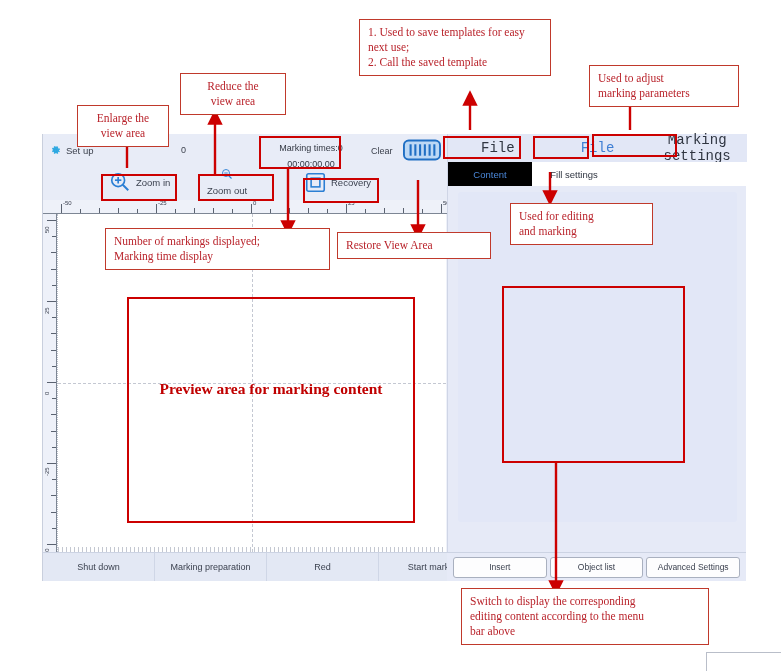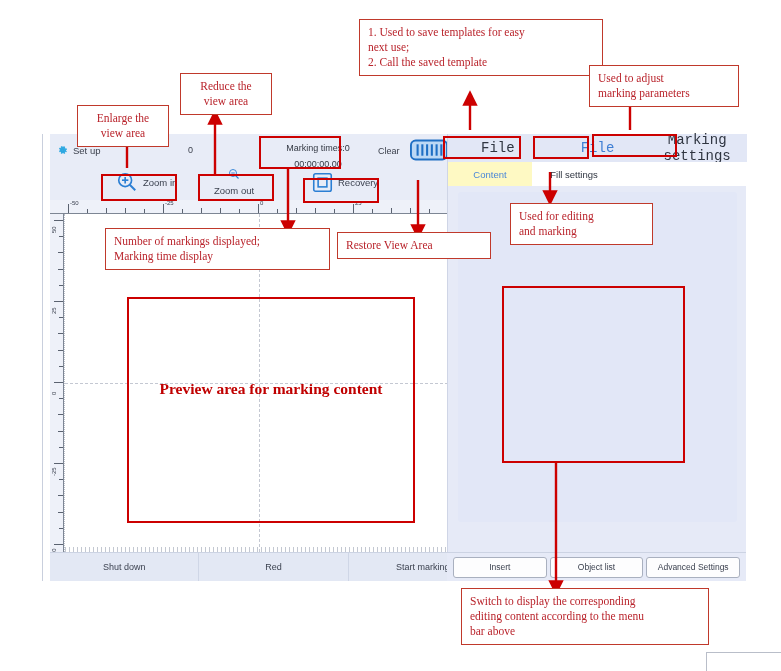--- a/index.html
+++ b/index.html
@@ -20,21 +20,20 @@
     background: #ffffff;
     border-left: 1px solid #c9cfdd;
   }
 
   
   .left-pane {
     position: absolute;
     left: 0; top: 0;
     width: 404px; height: 447px;
     background: #eef1f9;
-    margin-left: 7px;
   }
   .top-strip {
     position: absolute; left: 0; top: 0;
     width: 404px; height: 66px;
     background: #e8ecf7;
   }
   .setup-row {
     position: absolute; left: 6px; top: 10px;
     display: flex; align-items: center; gap: 4px;
   }
@@ -162,21 +161,21 @@
     display: flex;
   }
   .sub-tab {
     width: 84px; height: 24px;
     display: flex; align-items: center; justify-content: center;
     font-size: 9.5px; color: #2f3541;
     background: transparent; border: none;
     font-family: "Liberation Sans", sans-serif;
     cursor: pointer;
   }
-  .sub-tab.active { color: #4a87d8; background: #fef9c3; }
+  .sub-tab.active { color: #4a87d8; background: #000000; }
   .editor-body {
     position: absolute; left: 10px; top: 58px;
     width: 279px; height: 330px;
     background: #e2e7f7;
     border-radius: 3px;
   }
 
   
   .bottom-left-bar {
     position: absolute; left: 0; top: 418px;
@@ -383,20 +382,21 @@
       </div>
 
     <div class="canvas">
       <div class="canvas-dash-v"></div>
       <div class="canvas-dash-h"></div>
       <div class="canvas-bottom-ruler"></div>
     </div>
 
     <div class="bottom-left-bar">
       <button class="bl-btn">Shut down</button>
+      <button class="bl-btn">Marking preparation</button>
       <button class="bl-btn">Red</button>
       <button class="bl-btn">Start marking</button>
     </div>
   </div>
 
   <div class="right-pane">
     <div class="menu-tabs">
       <button class="menu-tab">File</button>
       <button class="menu-tab active">File</button>
       <button class="menu-tab">Marking settings</button>
@@ -437,24 +437,24 @@
     </g>
     <g stroke="#cc0000" stroke-width="2.4" fill="none">
       <line x1="215" y1="158" x2="215" y2="175"></line>
       <line x1="288" y1="168" x2="288" y2="180"></line>
     </g>
   </svg>
 
   <div class="anno-box center" style="left:77px; top:105px; width:92px;">Enlarge the
 view area</div>
 
-  <div class="anno-box center" style="left:180px; top:73px; width:92px;">Reduce the
+  <div class="anno-box center" style="left:180px; top:73px; width:106px;">Reduce the
 view area</div>
 
-  <div class="anno-box" style="left:359px; top:19px; width:244px;">1. Used to save templates for easy
+  <div class="anno-box" style="left:359px; top:19px; width:192px;">1. Used to save templates for easy
 next use;
 2. Call the saved template</div>
 
   <div class="anno-box" style="left:589px; top:41px; width:150px;margin-top:24px;">Used to adjust
 marking parameters</div>
 
   <div class="anno-box" style="left:105px; top:228px; width:225px;">Number of markings displayed;
 Marking time display</div>
 
   <div class="anno-box" style="left:337px; top:232px; width:154px;">Restore View Area</div>

